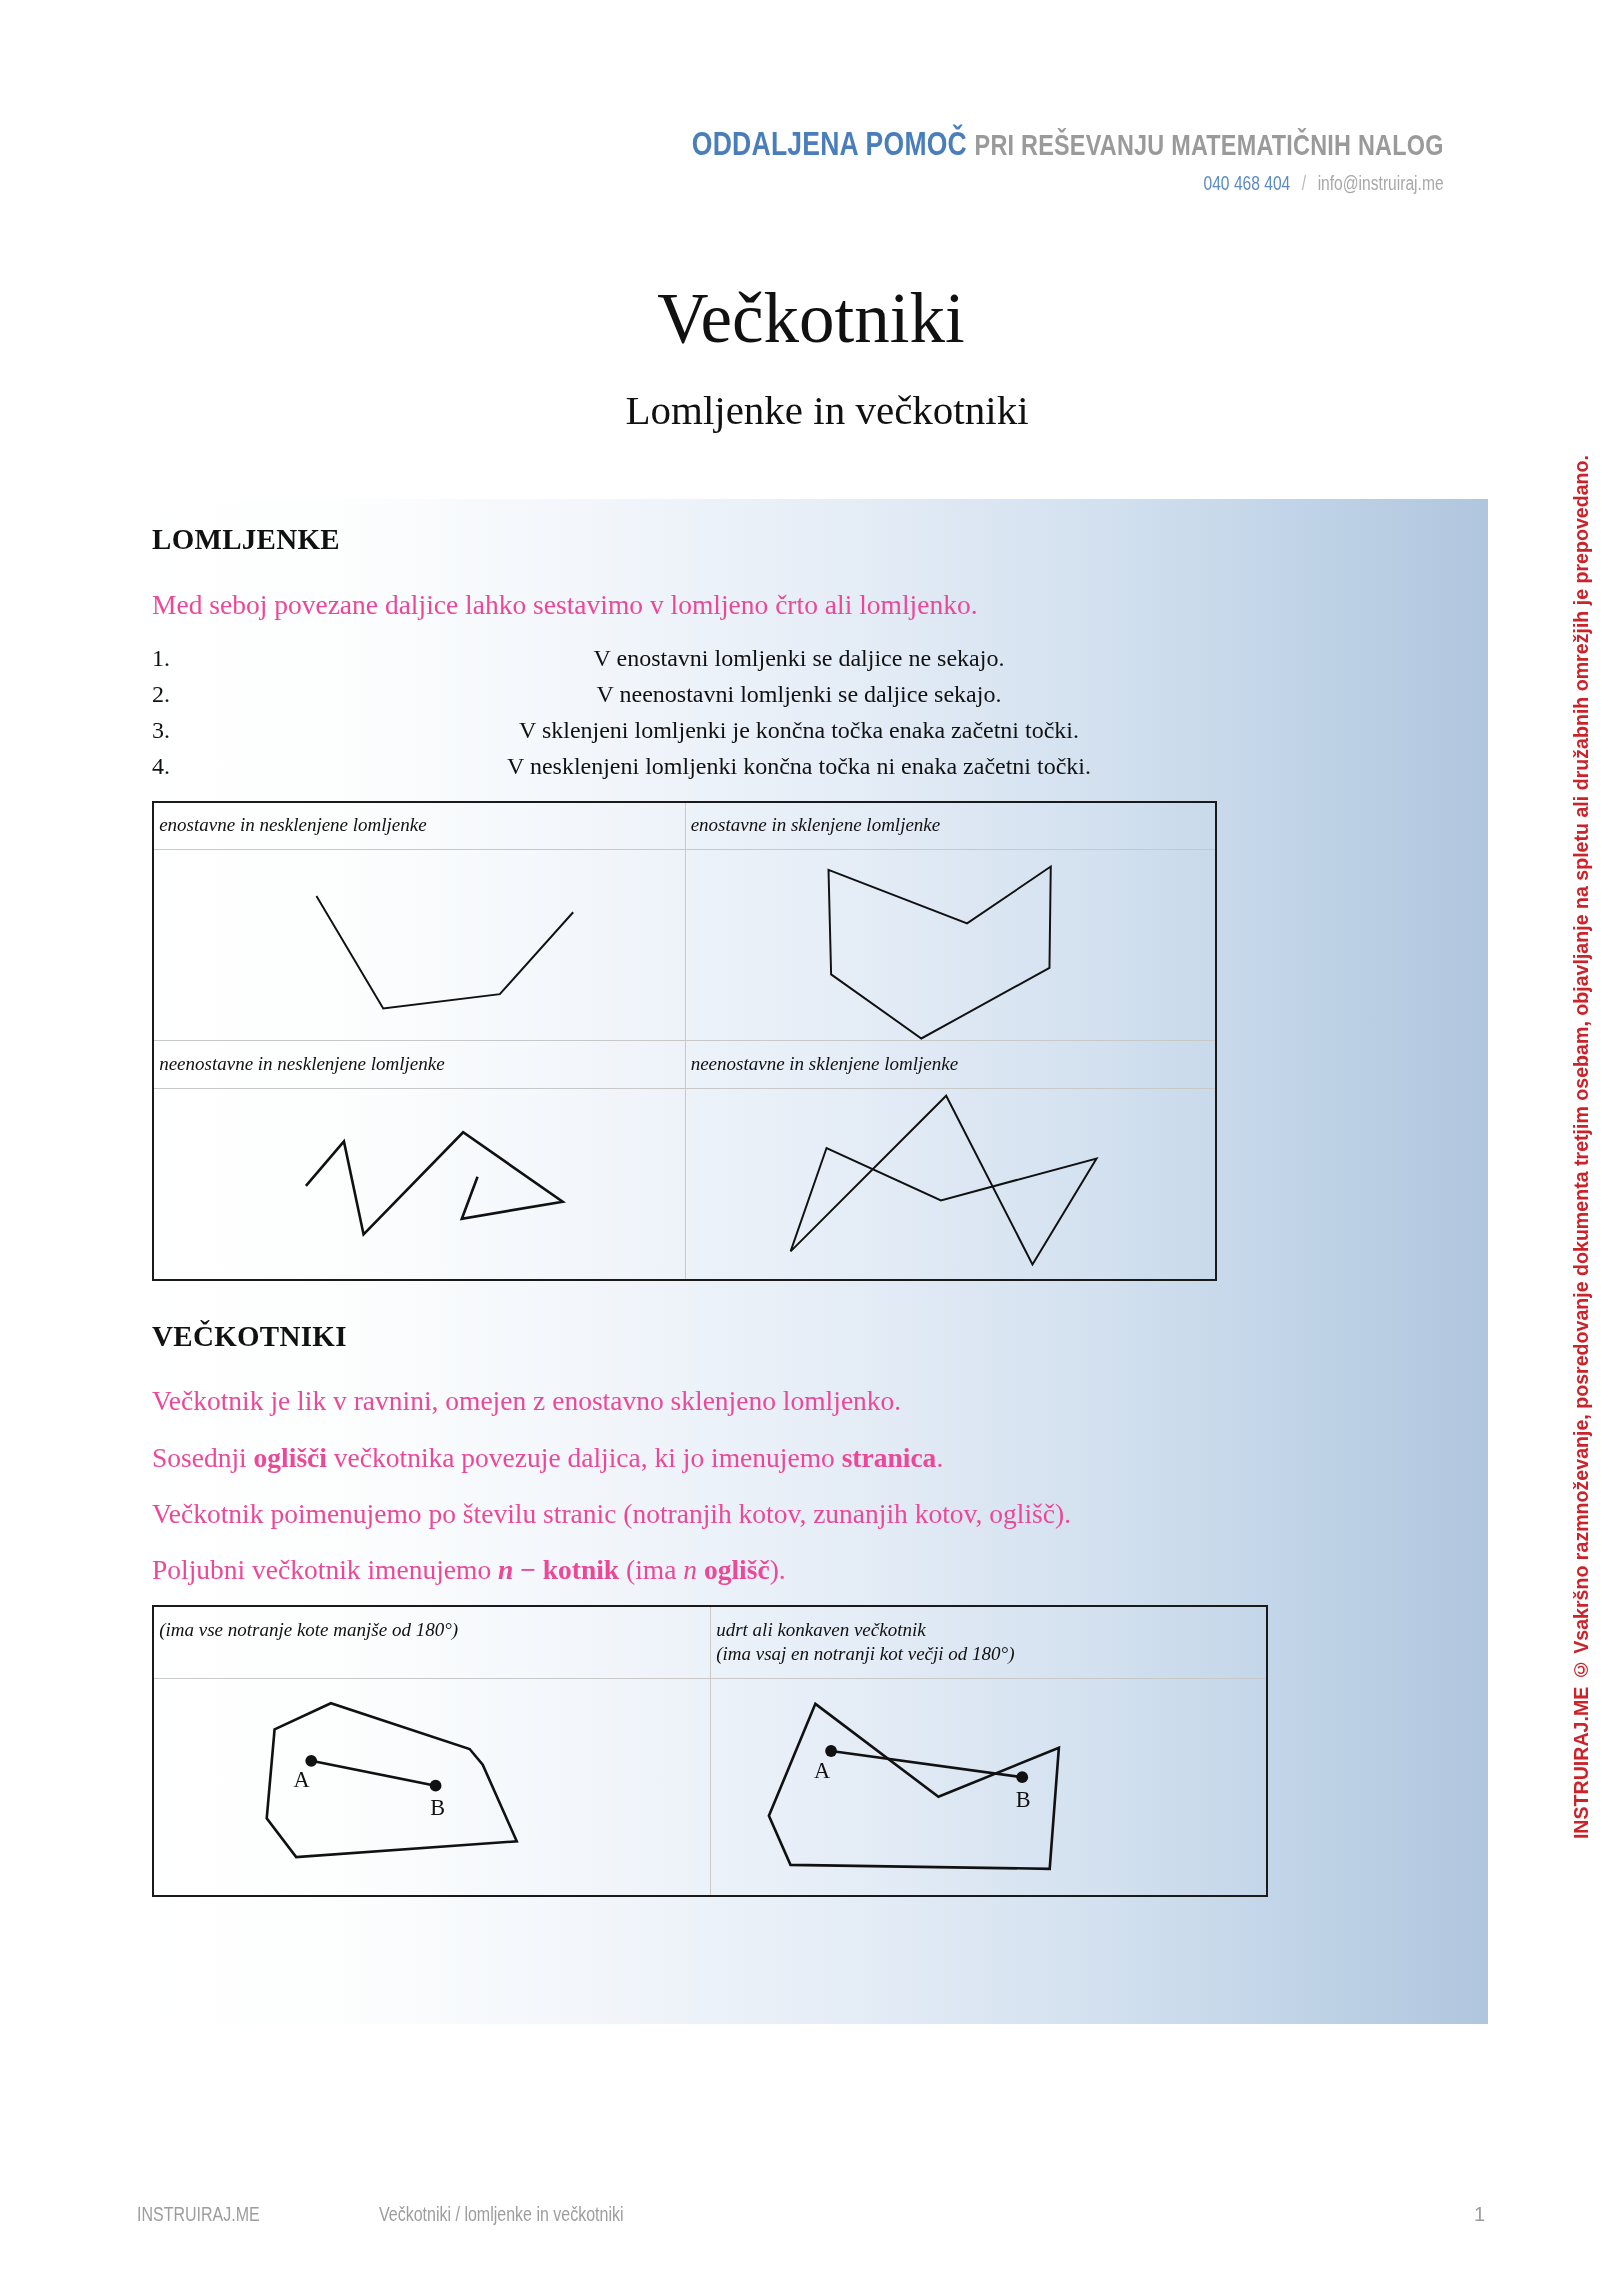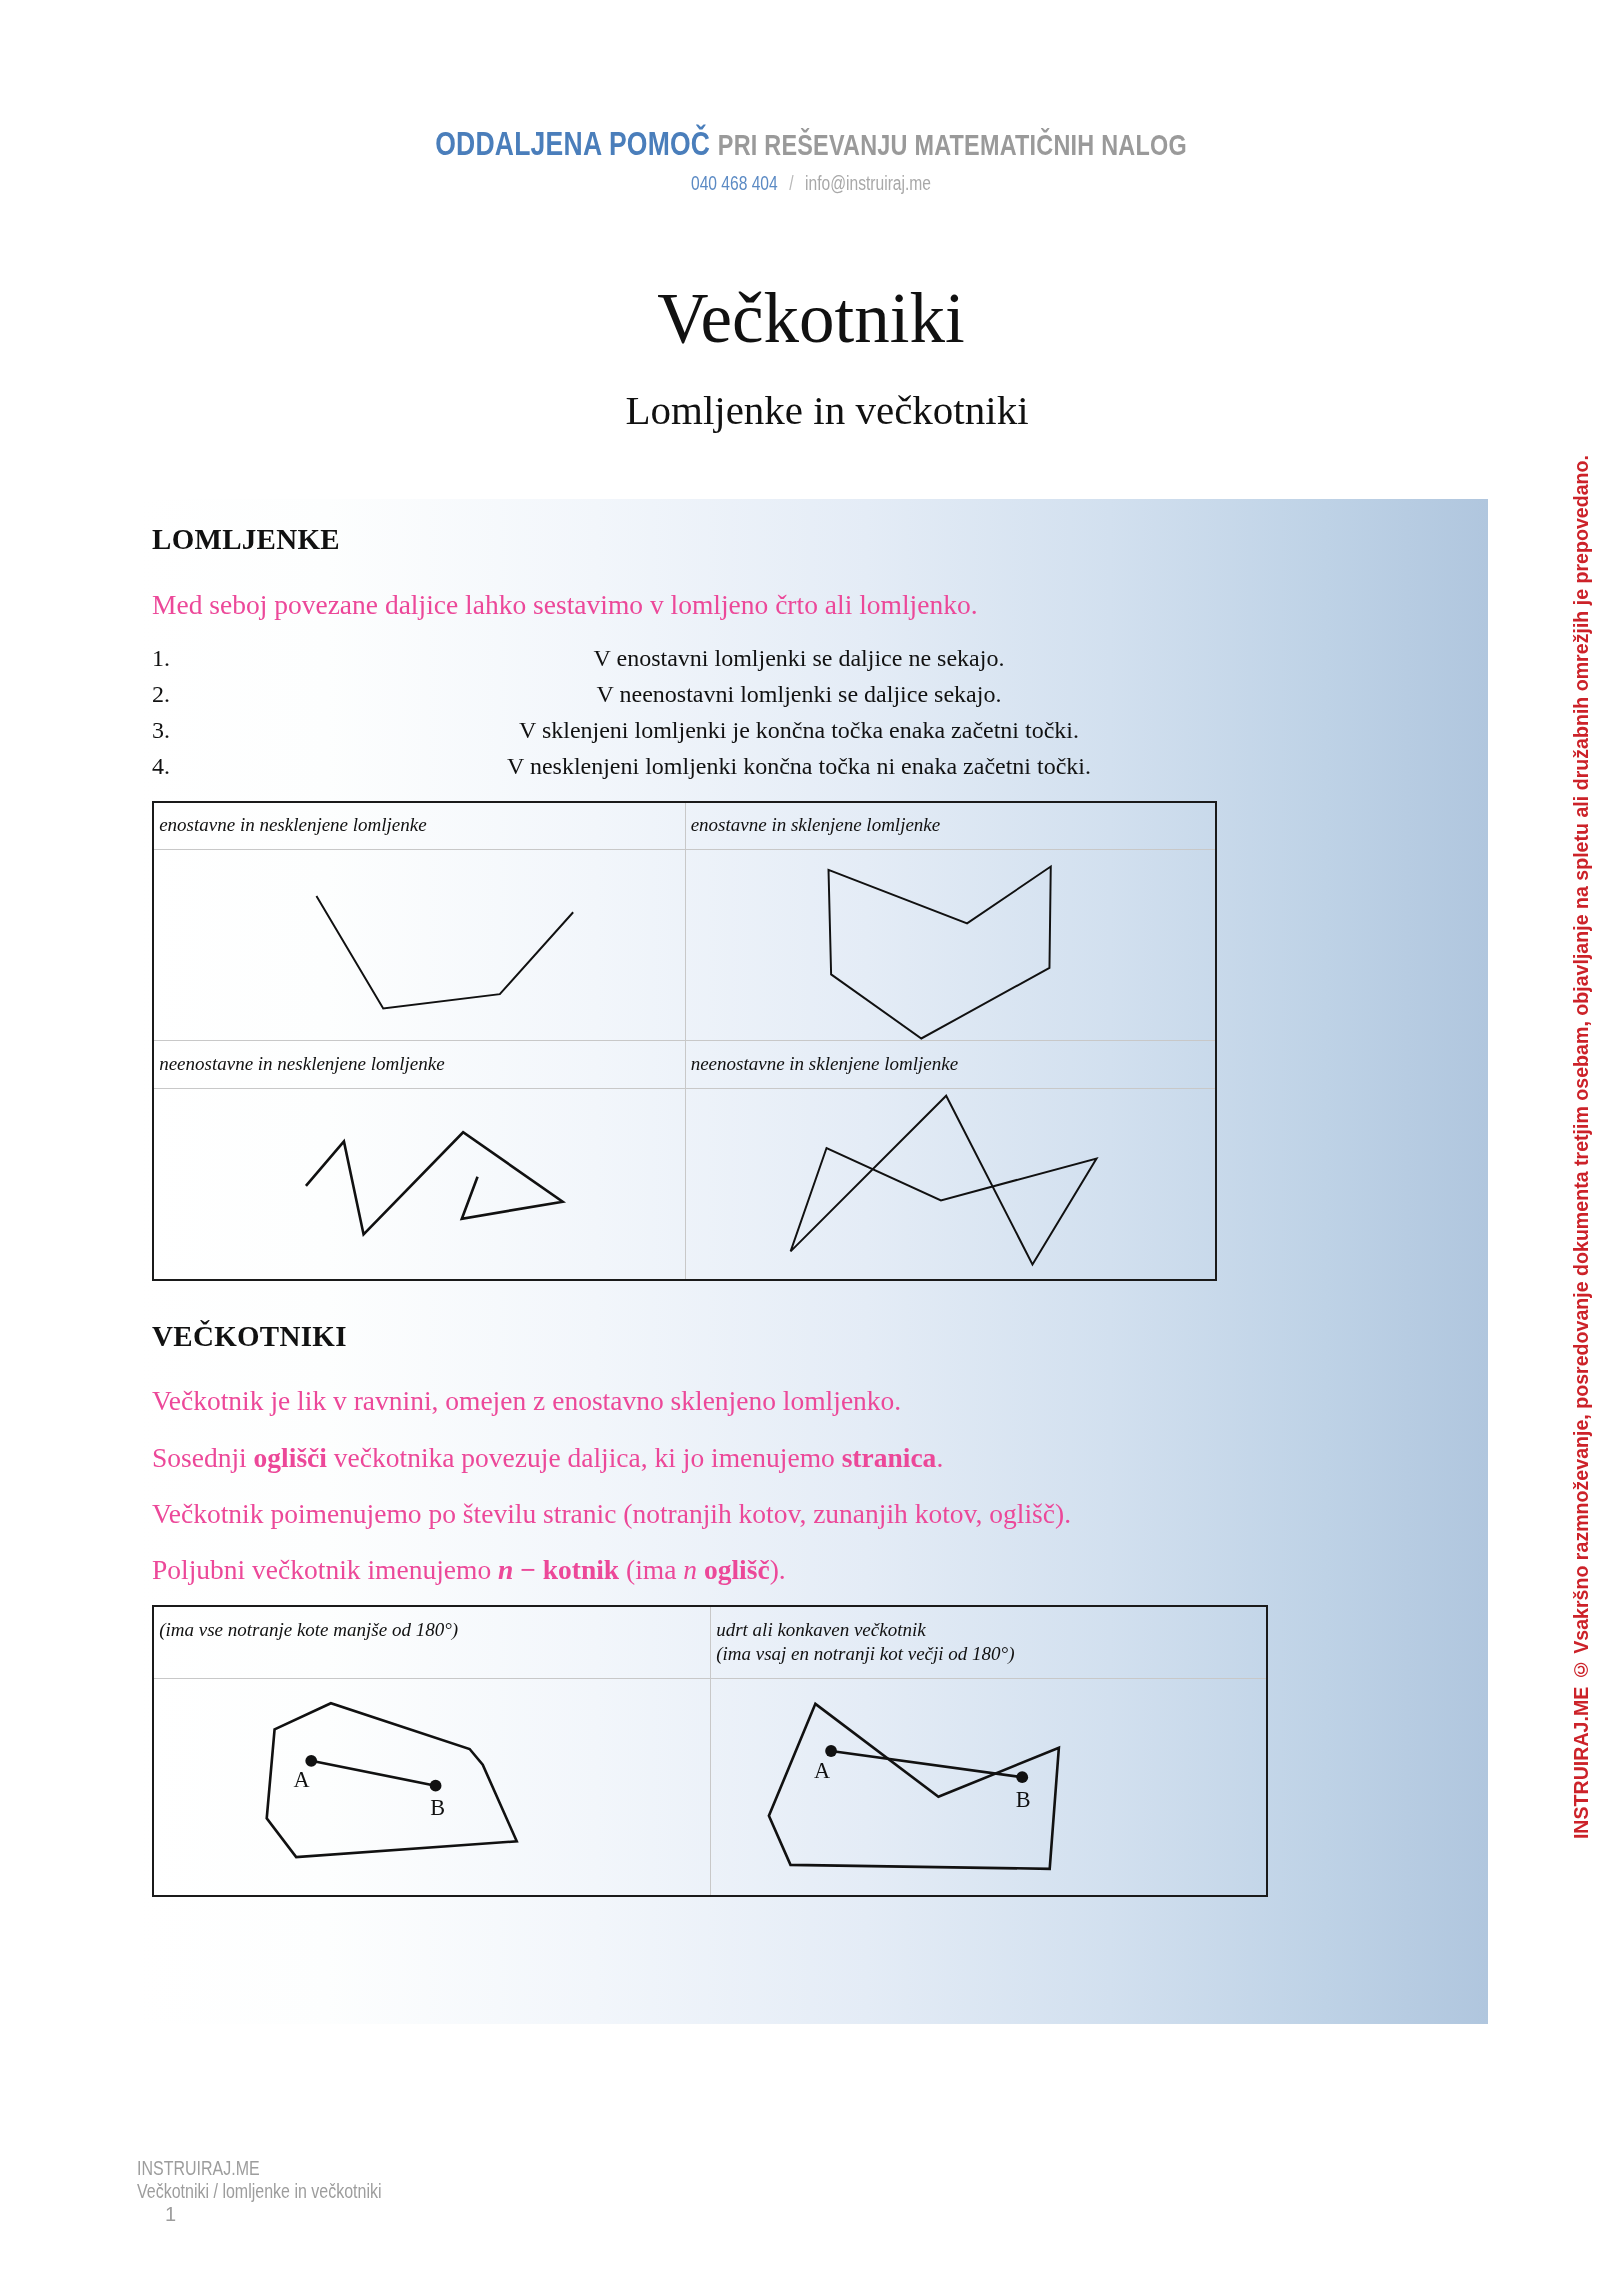--- a/index.html
+++ b/index.html
@@ -23,21 +23,21 @@
         #e4ecf6 54%,
         #d2e0ef 72%,
         #bed2e6 88%,
         #b0c6de 100%);
     z-index:0;
   }
 
   
   #header{
     position:absolute; top:124px; left:0; width:1622px;
-    text-align:center; z-index:3;
+    text-align:right; z-index:3;
   }
   .brand-line{
     font-family:"Liberation Sans", sans-serif;
     font-weight:bold;
     font-size:34px;
     letter-spacing:0.3px;
     white-space:nowrap;
     transform:scaleX(0.78);
     transform-origin:center;
   }
@@ -182,21 +182,20 @@
     font-family:"Liberation Sans", sans-serif;
     font-size:20px;
     color:#9d9d9d;
   }
   #footer .inner{
     position:relative;
     margin:0 auto;
     width:1348px;
     display:flex;
     align-items:flex-start;
-    flex-direction:column;
   }
   #footer .f-brand{width:242px;text-align:left;transform:scaleX(0.8);transform-origin:left center;}
   #footer .f-title{flex:1;text-align:left;transform:scaleX(0.8);transform-origin:left center;}
   #footer .f-page{width:39px;text-align:right;}
   .bold{font-weight:bold;}
   .ital{font-style:italic;}
 </style>
 </head>
 <body>
 

